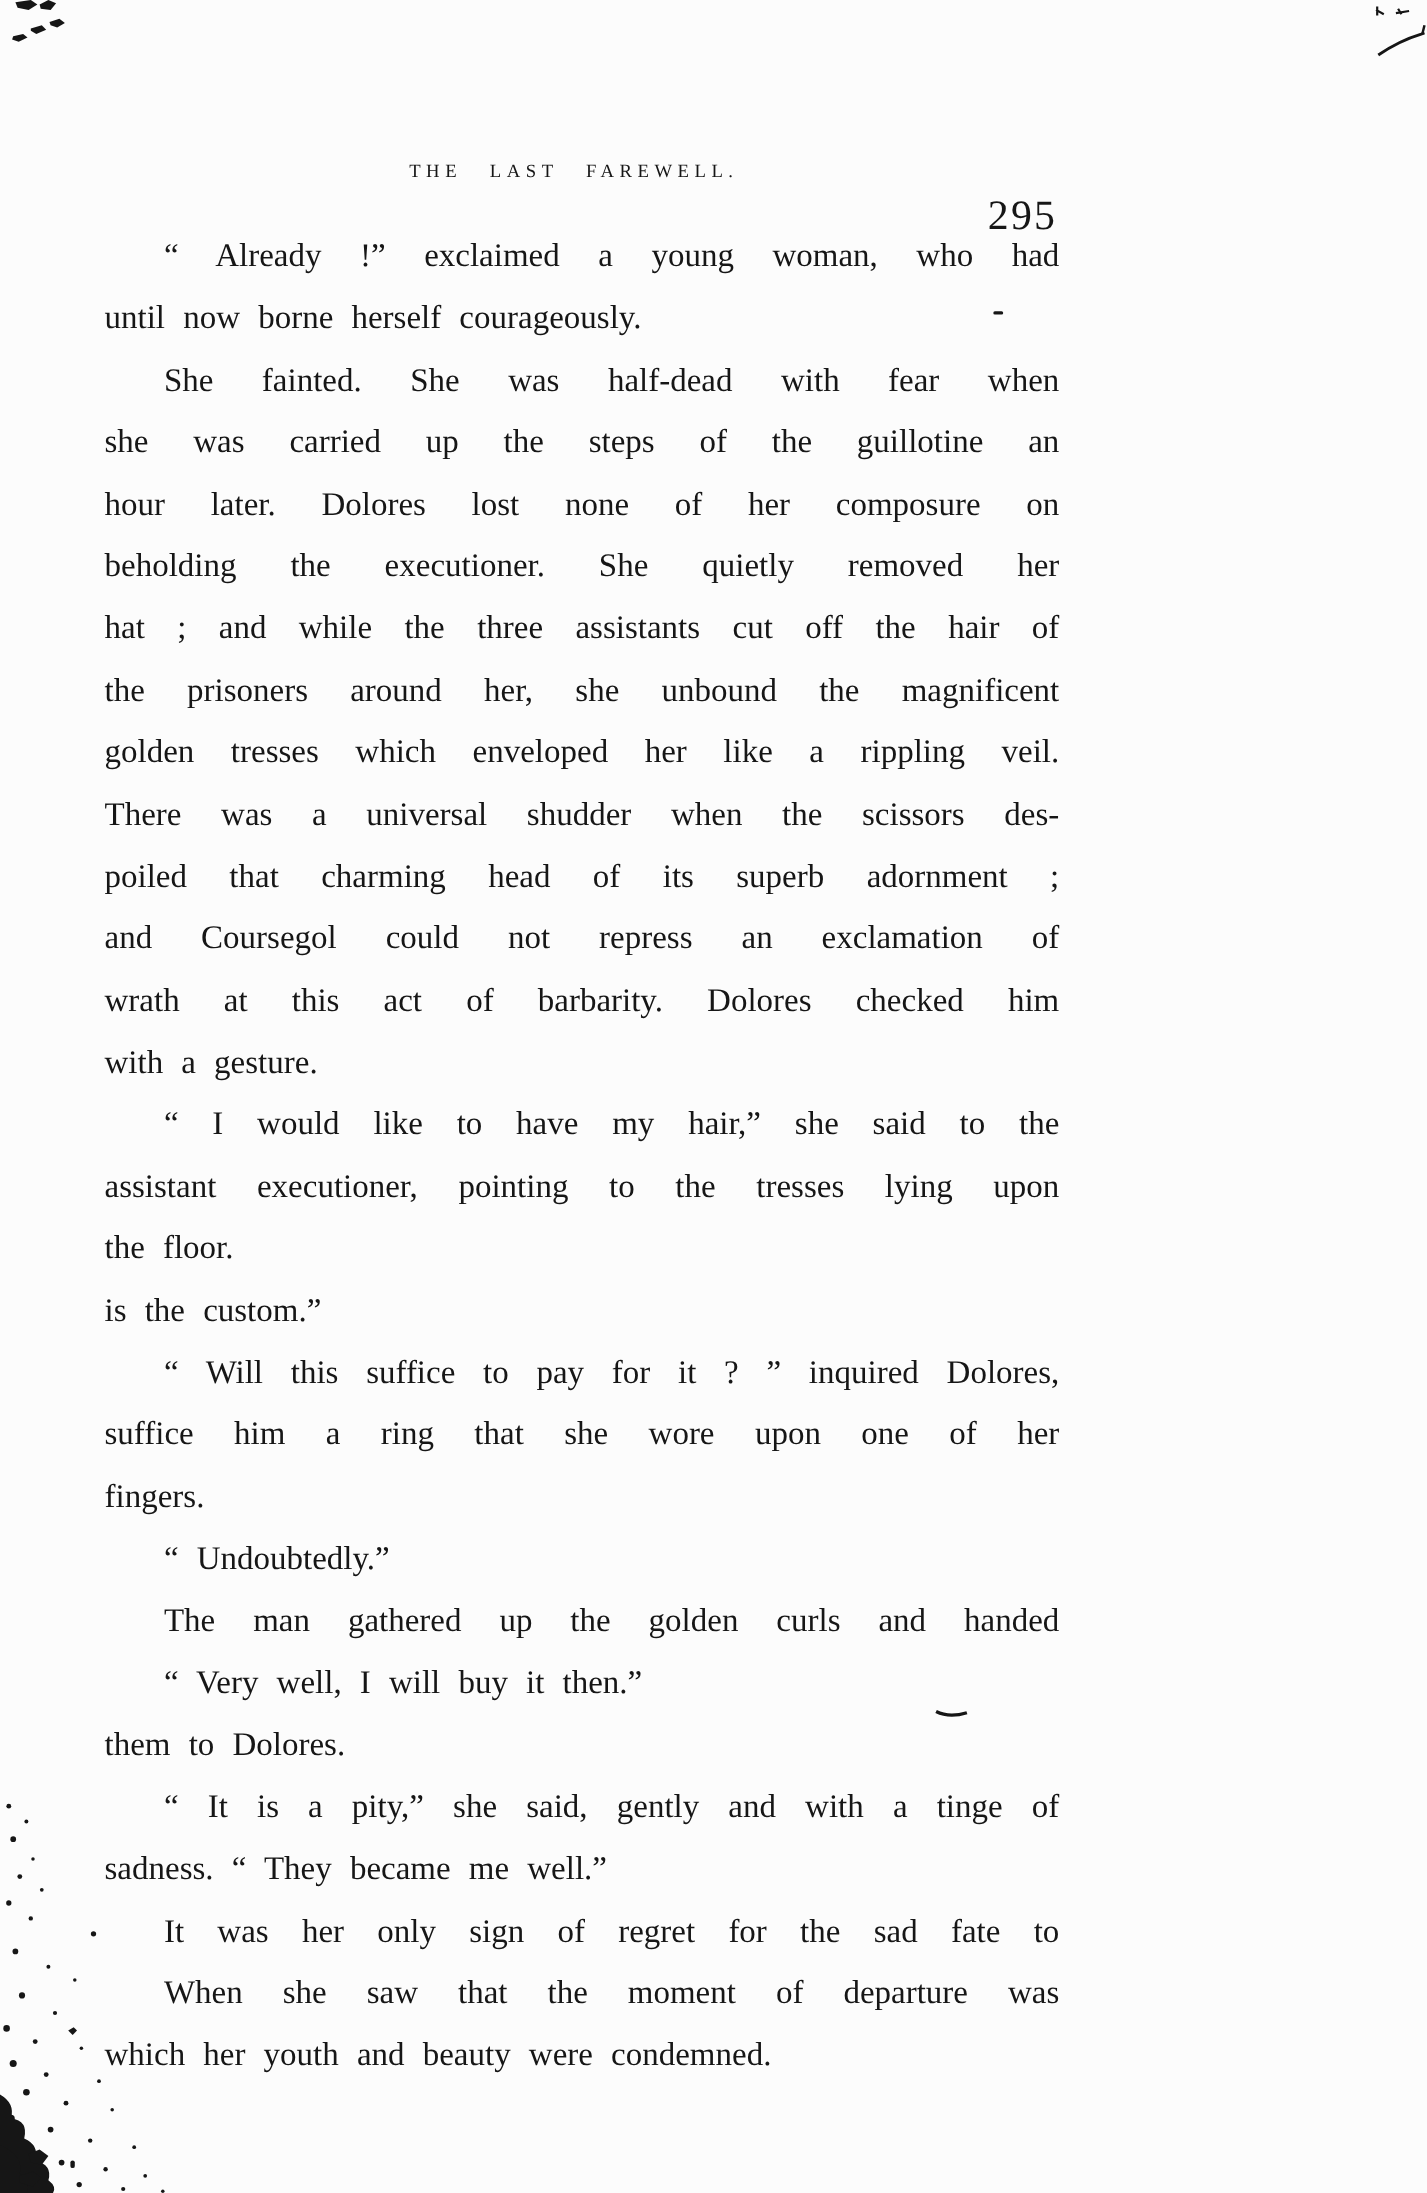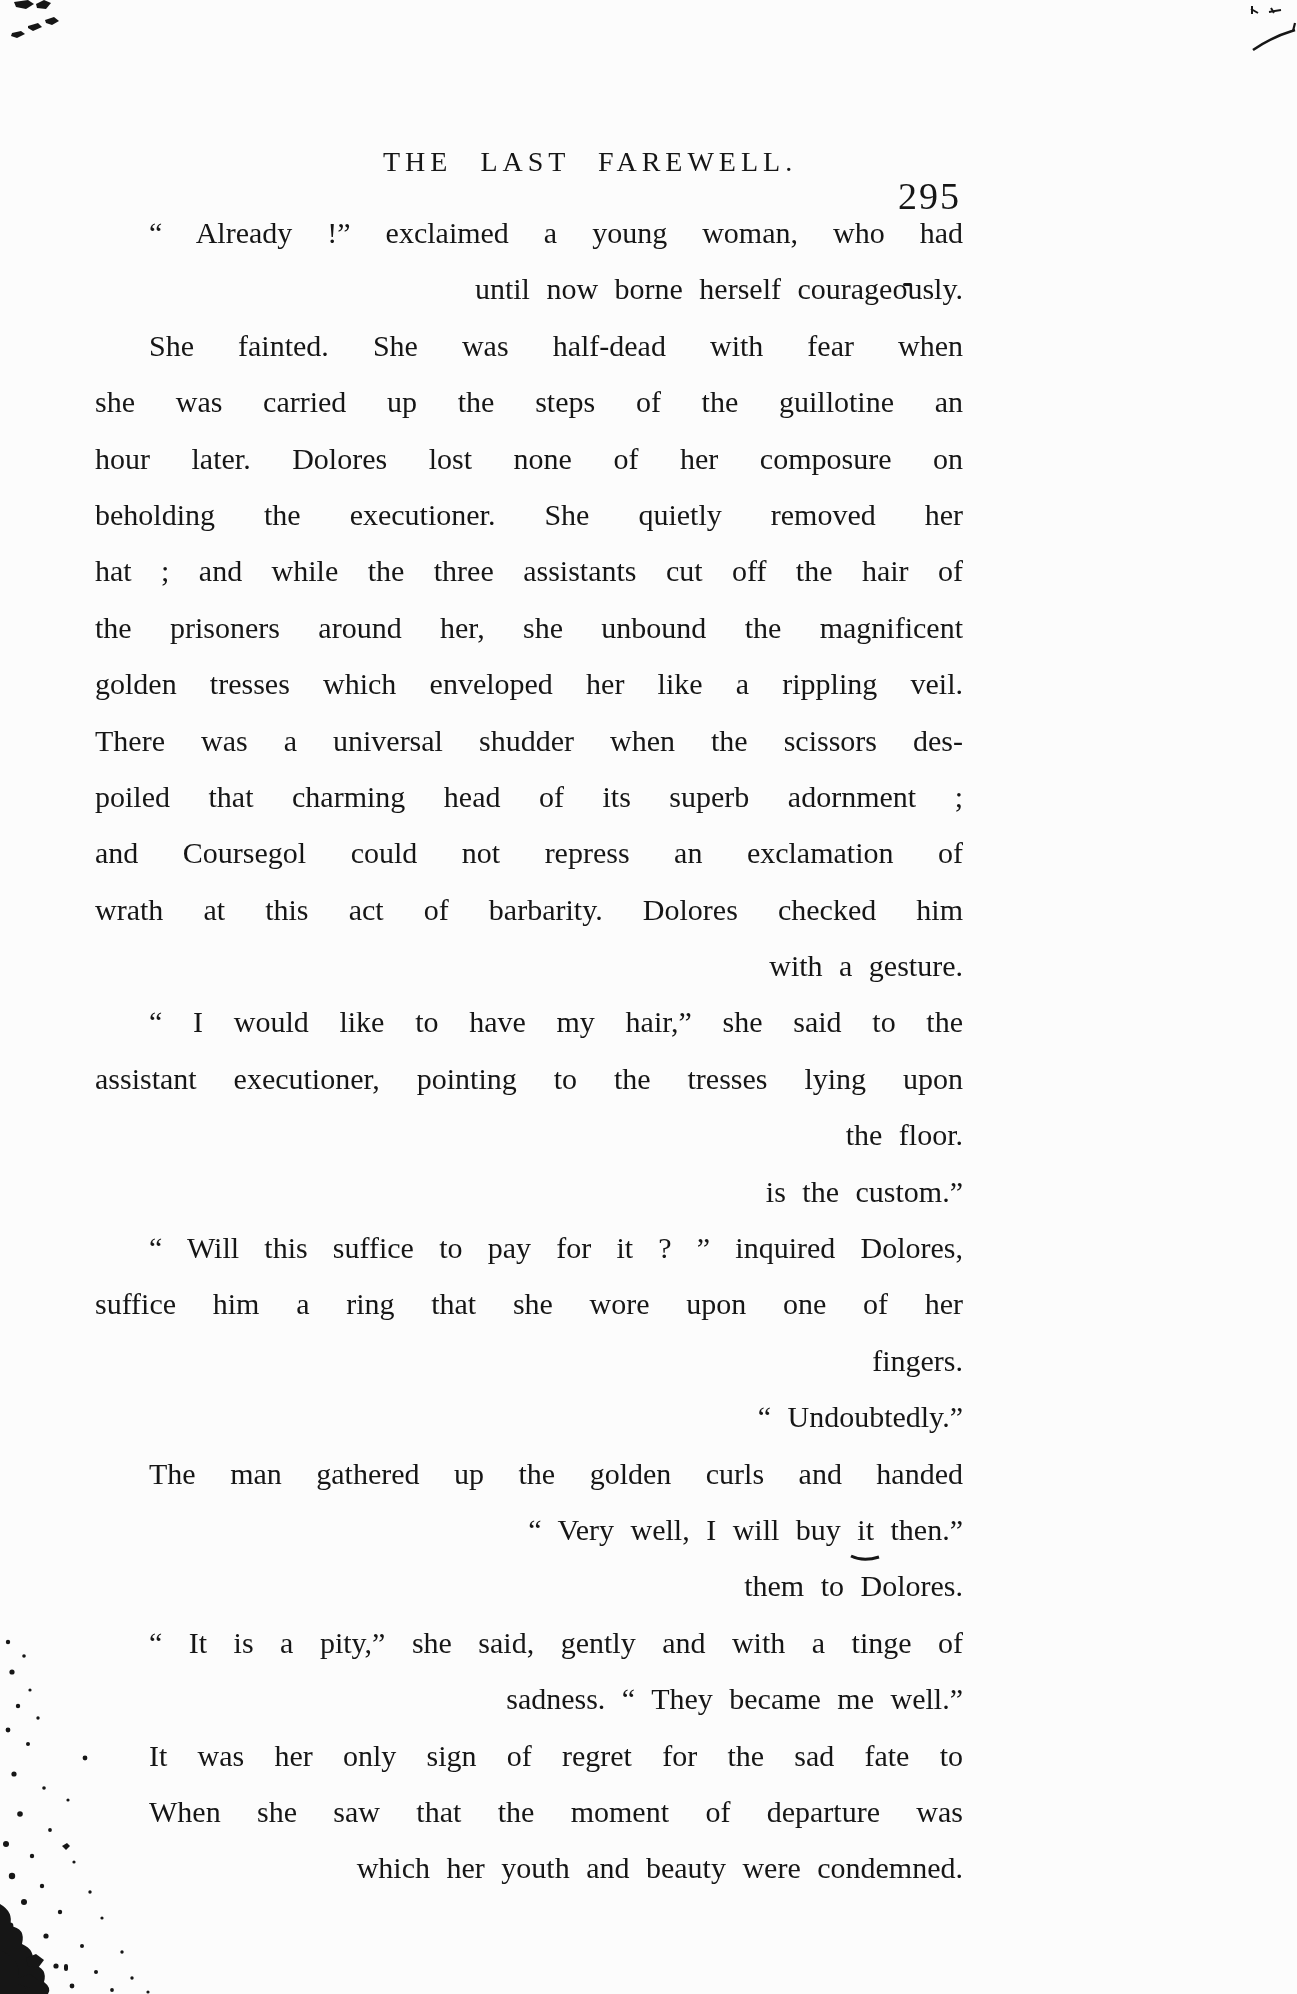--- a/index.html
+++ b/index.html
@@ -19,23 +19,23 @@
   }
   .header-row {
     position: absolute;
     top: 138px;
     left: 95px;
     width: 868px;
     height: 48px;
   }
   .running-title {
     position: absolute;
-    left: 288px;
+    left: 277px;
     top: 8px;
-    font-size: 28px;
+    font-size: 17px;
     letter-spacing: 5px;
     word-spacing: 16px;
     white-space: nowrap;
   }
   .page-number {
     position: absolute;
     right: 2px;
     top: 0;
     font-size: 38px;
     letter-spacing: 2px;
@@ -45,21 +45,21 @@
     position: absolute;
     top: 205px;
     left: 95px;
     width: 868px;
   }
   .line {
     font-size: 30px;
     line-height: 56.4px;
     height: 56.4px;
     white-space: normal;
-    text-align: right;
+    text-align: left;
     word-spacing: 0.30em;
   }
   .line.j {
     text-align: justify;
     text-align-last: justify;
     word-spacing: normal;
   }
   .line.indent { text-indent: 54px; }
   .artifacts-layer {
     position: absolute;

